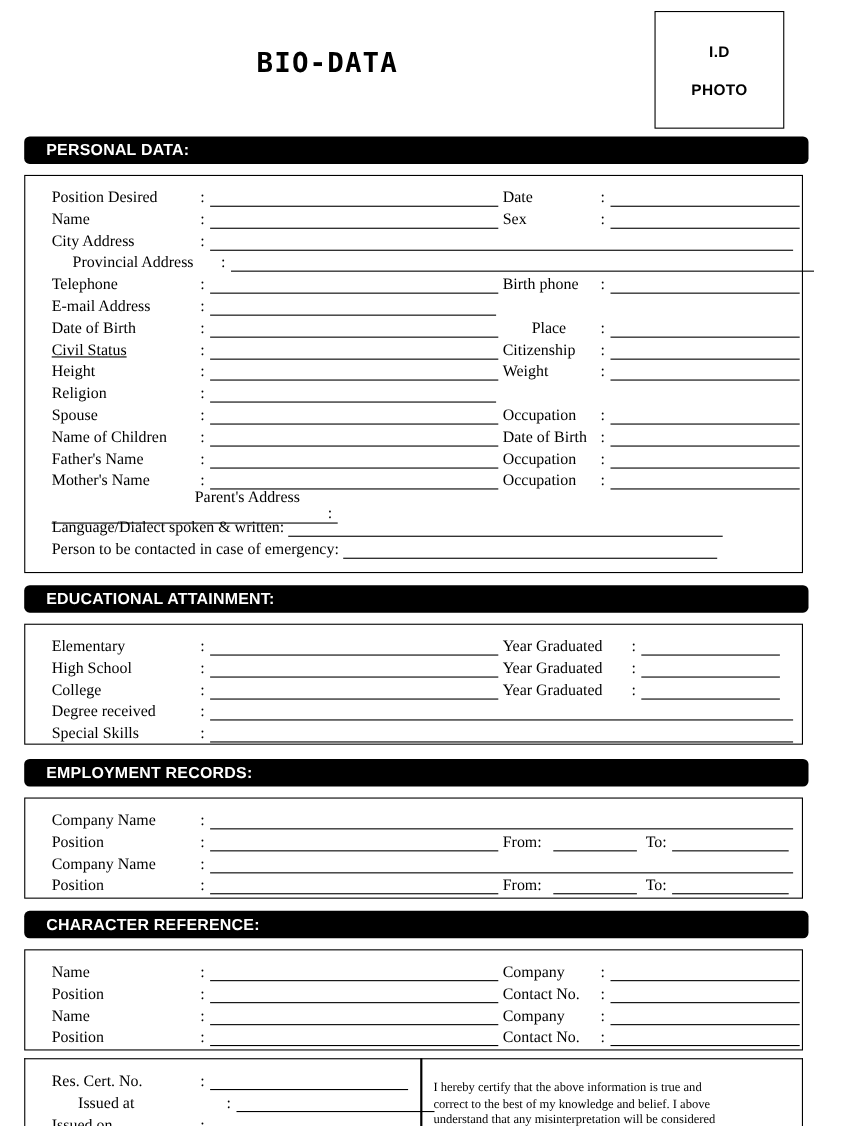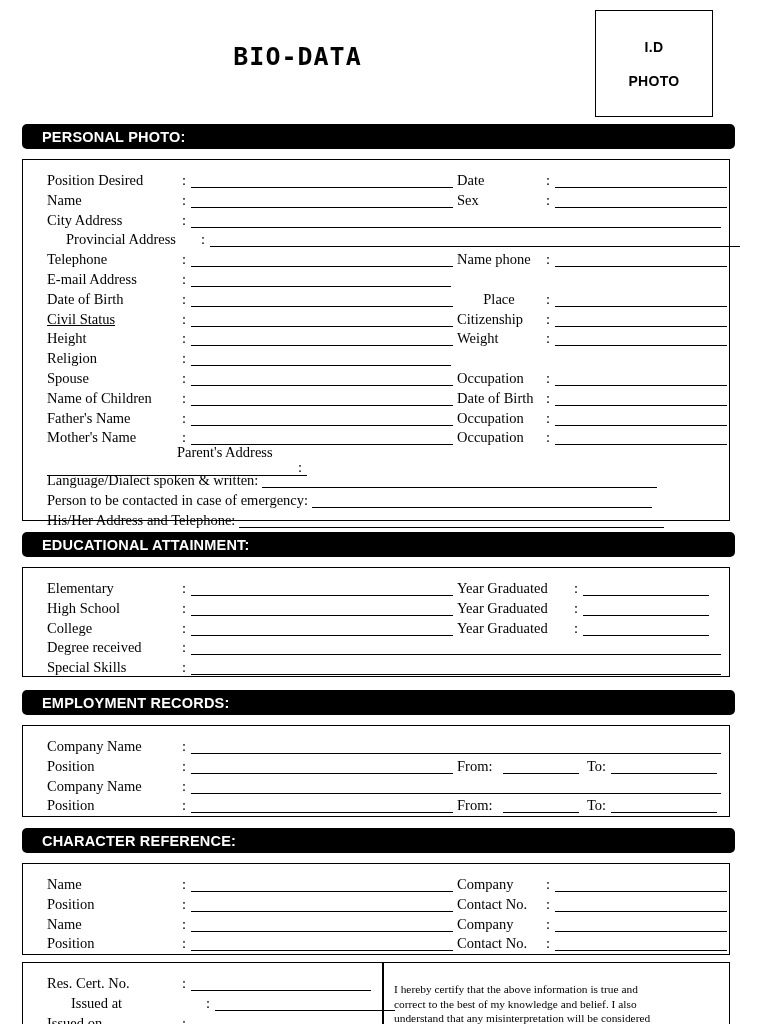--- a/index.html
+++ b/index.html
@@ -68,21 +68,21 @@
 </head>
 <body>
 
 <div id="doc-title">BIO-DATA</div>
 
 <div id="id-photo-box">
   <span class="l1">I.D</span>
   <span>PHOTO</span>
 </div>
 
-<div class="sec-bar" style="top:124px;">PERSONAL PHOTO:</div>
+<div class="sec-bar" style="top:124px;">PERSONAL DATA:</div>
 <div class="panel" id="panel-personal" style="top:159px;height:362px;">
     <div class="row" style="top:8px;left:24px;width:auto;">
       <span class="lbl" style="width:130px;">Position Desired</span>
       <span class="colon" style="width:14px;">:</span>
       <span class="ul" style="width:262px;margin-right:4px;"></span>
       <span class="lbl" style="width:84px;">Date</span>
       <span class="colon" style="width:14px;">:</span>
       <span class="ul" style="width:172px;margin-right:0px;"></span>
     </div>
     <div class="row" style="top:27.8px;left:24px;width:auto;">
@@ -100,21 +100,21 @@
     </div>
     <div class="row" style="top:67.4px;left:24px;width:auto;margin-left:19px;">
       <span class="lbl" style="width:130px;">Provincial Address</span>
       <span class="colon" style="width:14px;">:</span>
       <span class="ul" style="width:530px;margin-right:0px;"></span>
     </div>
     <div class="row" style="top:87.2px;left:24px;width:auto;">
       <span class="lbl" style="width:130px;">Telephone</span>
       <span class="colon" style="width:14px;">:</span>
       <span class="ul" style="width:262px;margin-right:4px;"></span>
-      <span class="lbl" style="width:84px;">Name phone</span>
+      <span class="lbl" style="width:84px;">Birth phone</span>
       <span class="colon" style="width:14px;">:</span>
       <span class="ul" style="width:172px;margin-right:0px;"></span>
     </div>
     <div class="row" style="top:107px;left:24px;width:auto;">
       <span class="lbl" style="width:130px;">E-mail Address</span>
       <span class="colon" style="width:14px;">:</span>
       <span class="ul" style="width:260px;margin-right:0px;"></span>
     </div>
     <div class="row" style="top:126.80000000000001px;left:24px;width:auto;">
       <span class="lbl" style="width:130px;">Date of Birth</span>
@@ -185,25 +185,20 @@
     <div class="row" style="top:308px;left:24px;width:auto;">
       <span class="lbl" style="width:auto;">Language/Dialect spoken &amp; written:</span>
       <span style="width:4px;display:inline-block;"></span>
       <span class="ul" style="width:395px;margin-right:0px;"></span>
     </div>
     <div class="row" style="top:327.8px;left:24px;width:auto;">
       <span class="lbl" style="width:auto;">Person to be contacted in case of emergency:</span>
       <span style="width:4px;display:inline-block;"></span>
       <span class="ul" style="width:340px;margin-right:0px;"></span>
     </div>
-    <div class="row" style="top:347.6px;left:24px;width:auto;">
-      <span class="lbl" style="width:auto;">His/Her Address and Telephone:</span>
-      <span style="width:4px;display:inline-block;"></span>
-      <span class="ul" style="width:425px;margin-right:0px;"></span>
-    </div>
   </div>
 
 <div class="sec-bar" style="top:532px;">EDUCATIONAL ATTAINMENT:</div>
 <div class="panel" id="panel-education" style="top:567px;height:110px;">
     <div class="row" style="top:8px;left:24px;width:auto;">
       <span class="lbl" style="width:130px;">Elementary</span>
       <span class="colon" style="width:14px;">:</span>
       <span class="ul" style="width:262px;margin-right:4px;"></span>
       <span class="lbl" style="width:112px;">Year Graduated</span>
       <span class="colon" style="width:14px;">:</span>
@@ -319,15 +314,15 @@
     <div class="row" style="top:47.6px;left:24px;width:auto;">
       <span class="lbl" style="width:130px;">Issued on</span>
       <span class="colon" style="width:14px;">:</span>
       <span class="ul" style="width:180px;margin-right:0px;"></span>
     </div>
   </div>
 <div class="divider-v" id="bottom-divider" style="left:382px;top:962px;height:62px;"></div>
 
 <div id="certify" style="left:394px;top:982px;width:330px;">
   <div>I hereby certify that the above information is true and</div>
-  <div>correct to the best of my knowledge and belief. I also</div>
+  <div>correct to the best of my knowledge and belief. I above</div>
   <div>understand that any misinterpretation will be considered</div>
 </div>
 
 </body></html>

